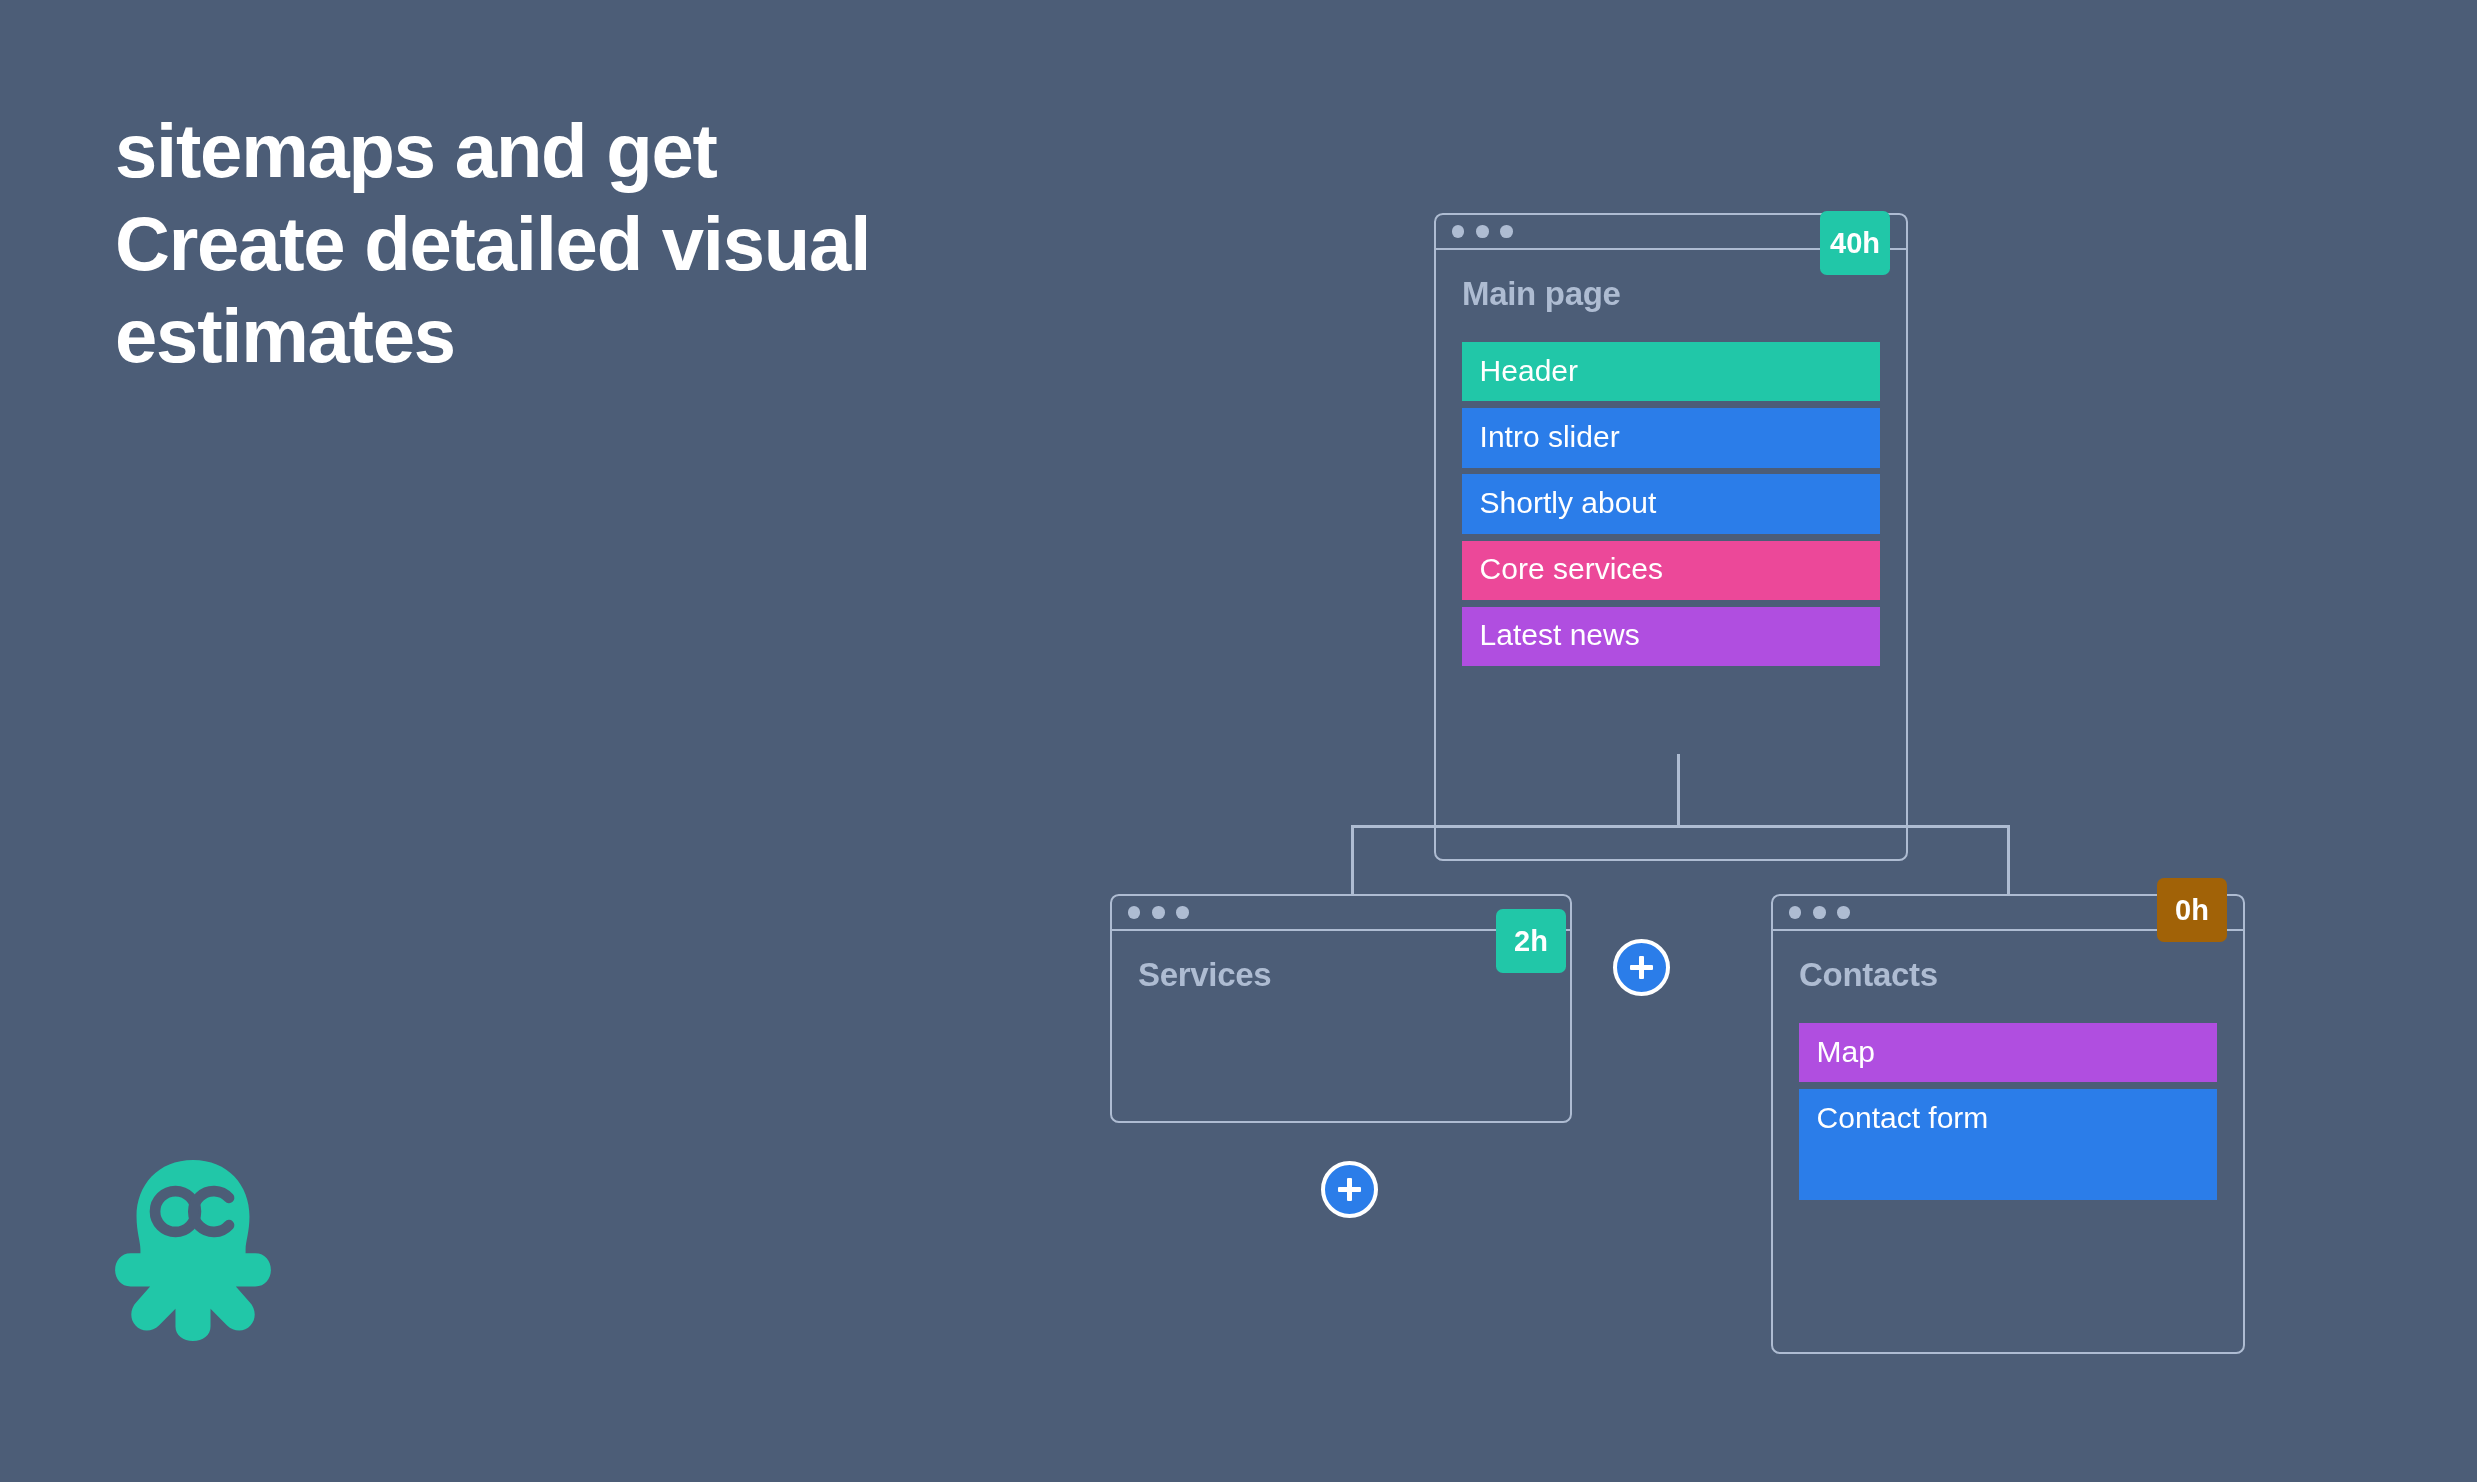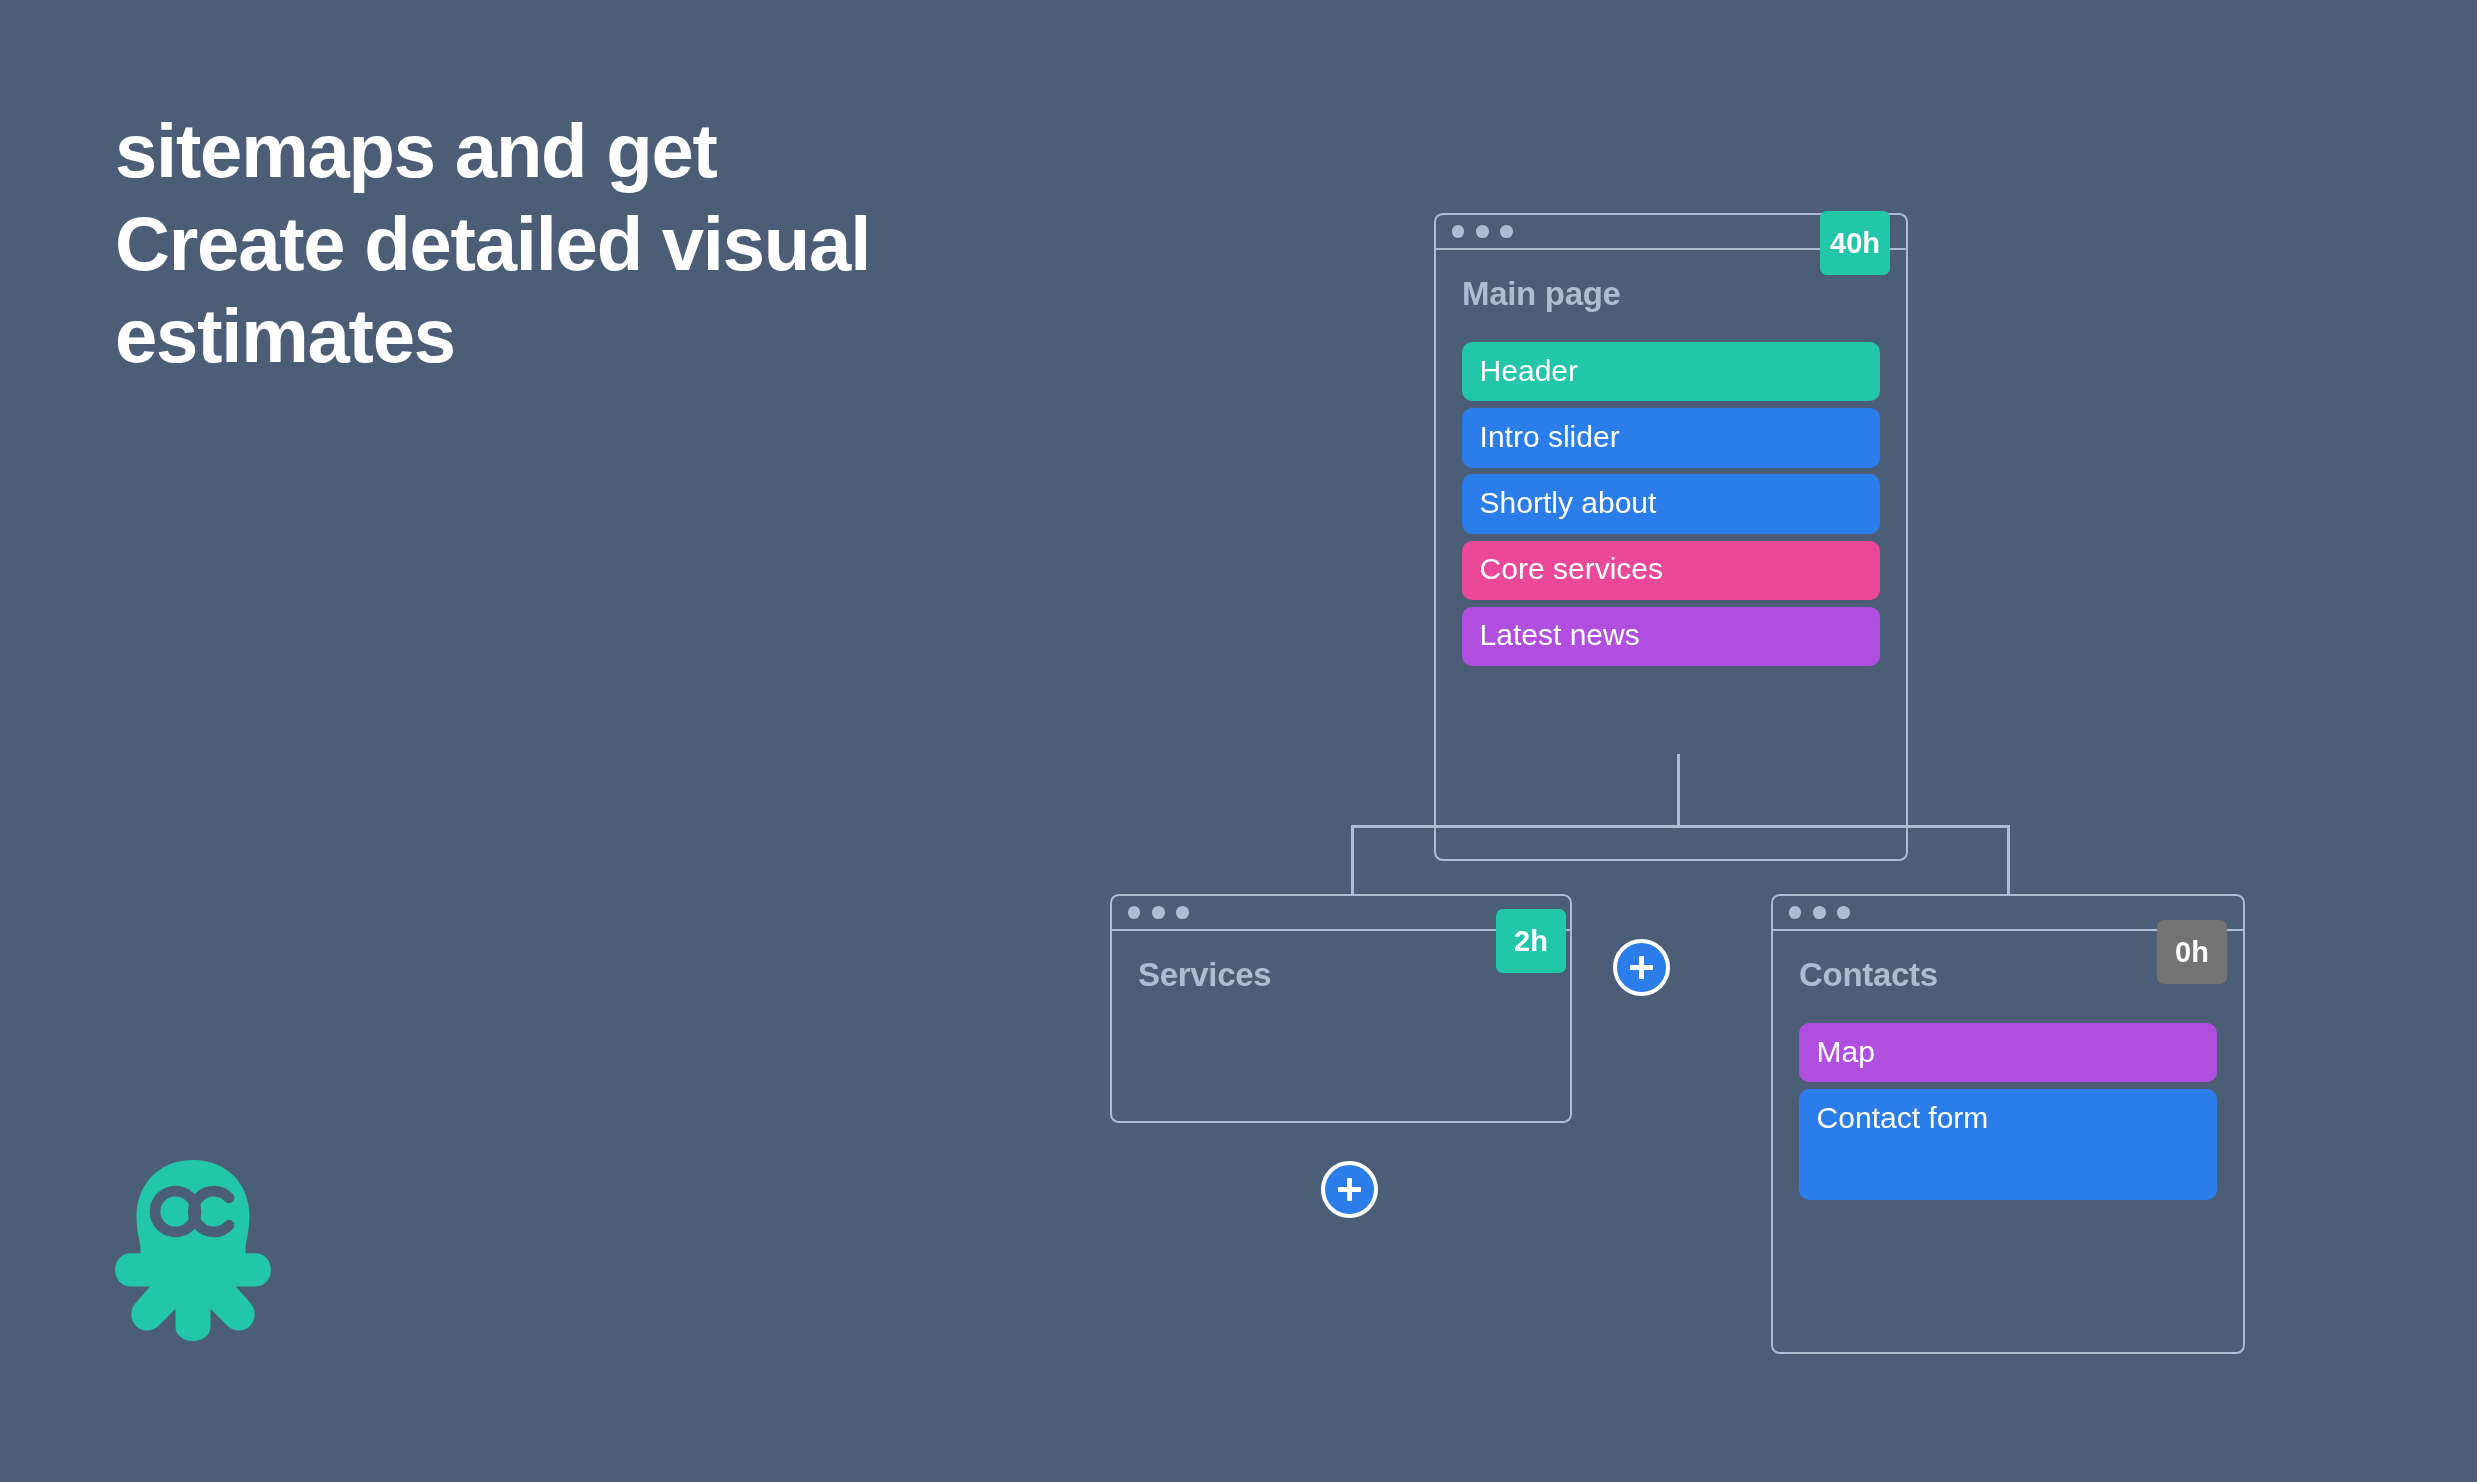--- a/index.html
+++ b/index.html
@@ -78,21 +78,21 @@
   .card-title {
     color: #aebcd2;
     font-size: 33px;
     font-weight: bold;
     letter-spacing: -0.3px;
     margin-bottom: 29px;
     white-space: nowrap;
   }
   .rows { display: block; }
   .row {
-    border-radius: 10px;
+    border-radius: 0;
     color: #ffffff;
     font-size: 30px;
     padding: 11.7px 17.6px 13.7px 17.6px;
     margin-bottom: 6.8px;
     box-sizing: border-box;
     white-space: nowrap;
   }
   .row:last-child { margin-bottom: 0; }
 
   
@@ -220,18 +220,18 @@
       <span class="dot"></span>
     </div>
     <div class="card-body">
       <div class="card-title">Contacts</div>
       <div class="rows">
         <div class="row" style="background:#b04ee0;">Map</div>
         <div class="row" style="background:#2b7de9; height:111px;">Contact form</div>
       </div>
     </div>
   </div>
-  <div class="badge" style="left:2157px; top:920px; background:#737373;text-align:center;">
+  <div class="badge" style="left:2157px; top:878px; background:#a16207;text-align:center;">
     <span>0h</span>
   </div>
 
 </div>
 
 
 </body></html>

